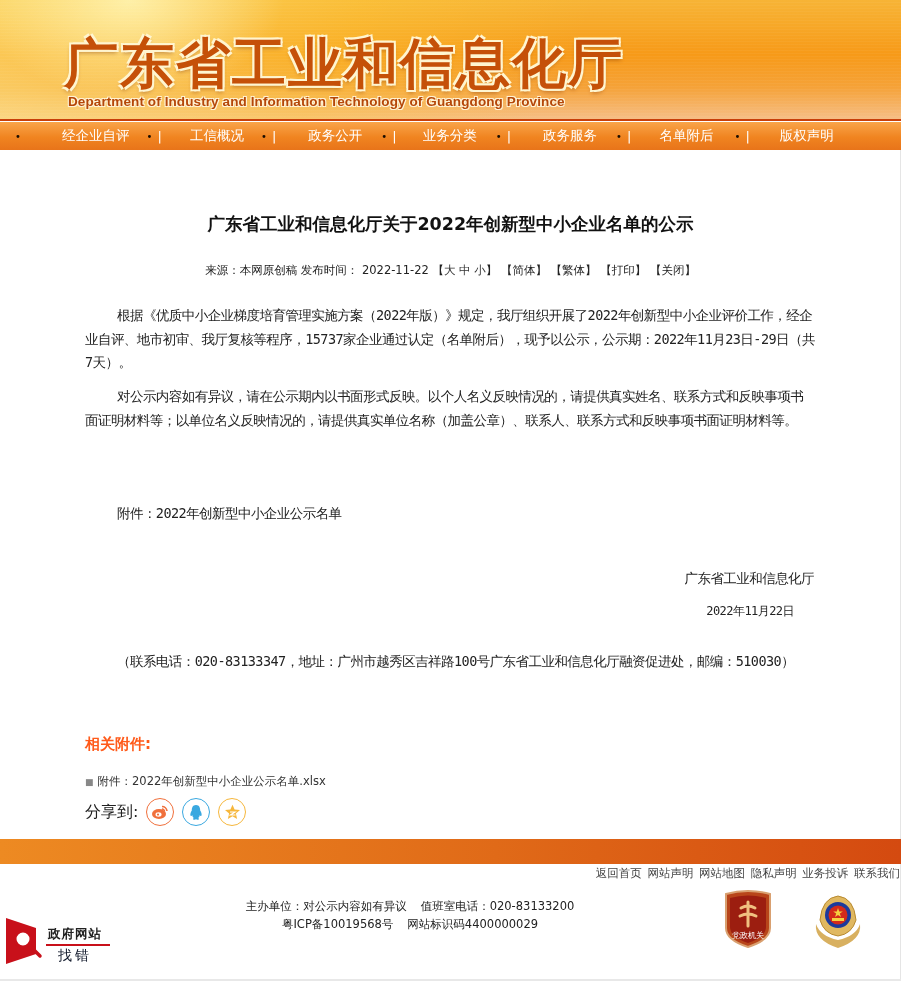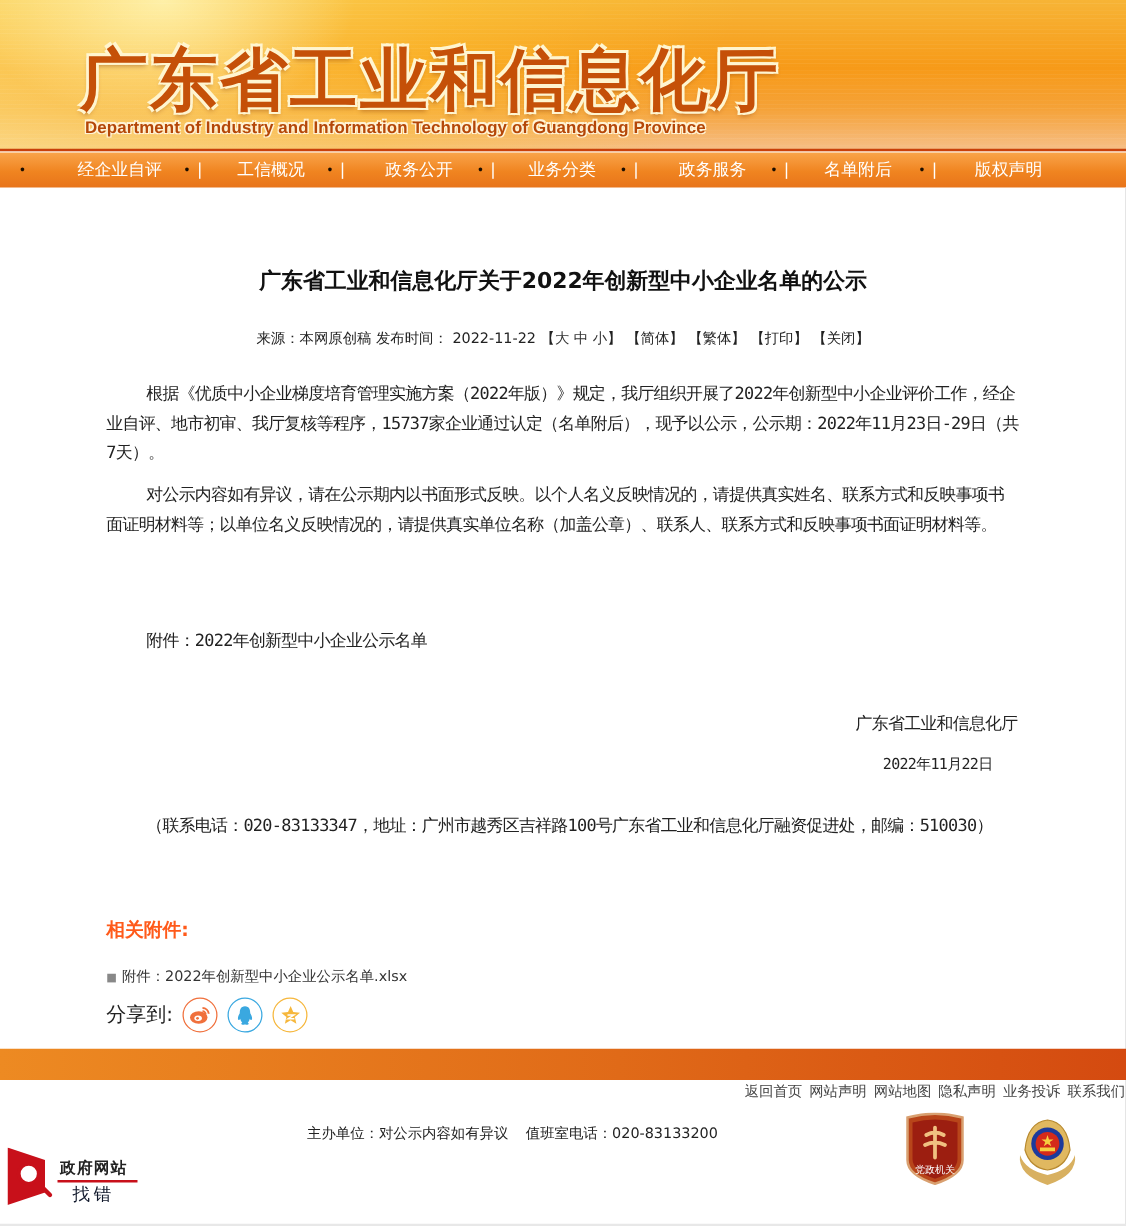--- a/index.html
+++ b/index.html
@@ -249,20 +249,23 @@
   </svg>
   <span class="t1">政府网站</span>
   <span class="rule"></span>
   <span class="t2">找错</span>
 </a>
 
 <div class="footer-info">
   <div>
     <span>主办单位：对公示内容如有异议</span><span class="gap"></span><span>值班室电话：020-83133200</span>
   </div>
+  <div>
+    <a href="#" style="color:#222;text-decoration:none">粤ICP备10019568号</a><span class="gap"></span><span>网站标识码4400000029</span>
+  </div>
 </div>
 
 <a href="#" class="party-badge">
   <svg width="48" height="58" viewBox="0 0 48 58">
     <path d="M2 4 Q24 -2 46 4 L46 38 Q46 50 24 57 Q2 50 2 38 Z" fill="#b8451a" stroke="#d9a070" stroke-width="2"></path>
     <path d="M6 8 Q24 3 42 8 L42 37 Q42 47 24 53 Q6 47 6 37 Z" fill="#9c1e10"></path>
     <path d="M24 12 L24 36 M17 18 Q24 14 31 18 M16 26 Q24 22 32 26" stroke="#f0c080" stroke-width="3" fill="none" stroke-linecap="round"></path>
     <text x="24" y="48" font-size="8" fill="#fff" text-anchor="middle" font-family="DejaVu Sans, sans-serif">党政机关</text>
   </svg>
 </a>

